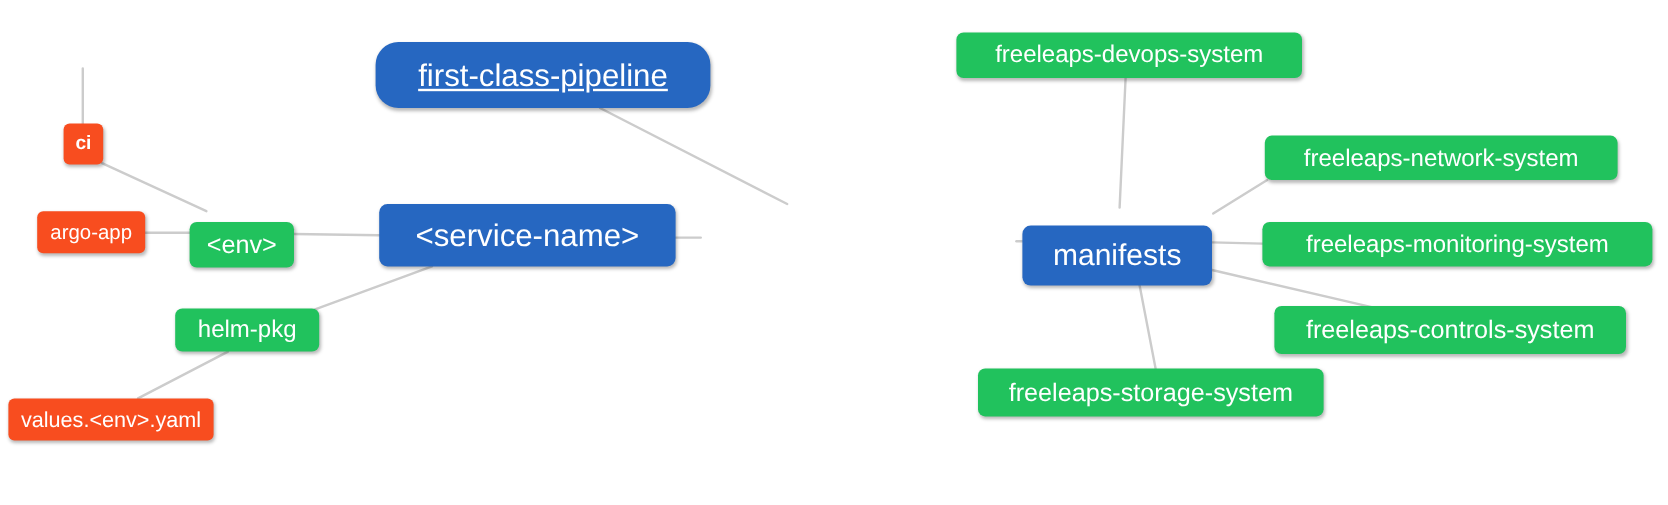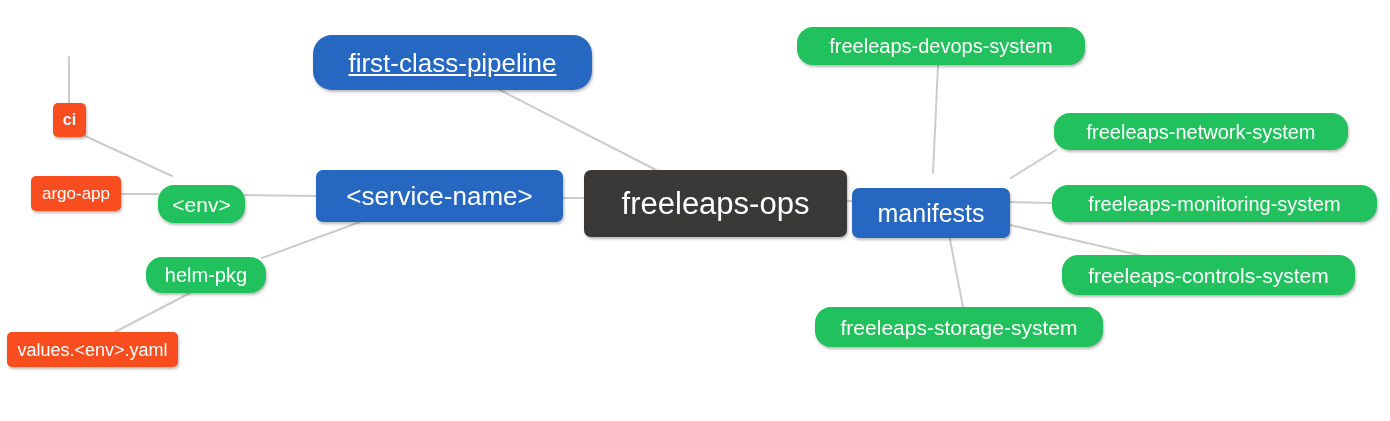--- a/index.html
+++ b/index.html
@@ -4,21 +4,21 @@
 <style>
   html,body{margin:0;padding:0;background:#ffffff;}
   #canvas{
     position:relative;width:1390px;height:421px;background:#ffffff;overflow:hidden;
     font-family:"Liberation Sans", sans-serif;
   }
   #edges{position:absolute;left:0;top:0;width:1390px;height:421px;}
   #edges line{stroke:#cccccc;stroke-width:2;stroke-linecap:round;fill:none;}
   .node{
     position:absolute;display:flex;align-items:center;justify-content:center;
-    color:#ffffff;border-radius:16px;white-space:nowrap;
+    color:#ffffff;border-radius:6px;white-space:nowrap;
     box-shadow:1px 2px 3px rgba(0,0,0,0.28);
     line-height:1;cursor:pointer;user-select:none;
   }
   .blue{background:#2667c1;}
   .green{background:#21c25d;}
   .red{background:#f84d1f;}
   .orange{background:#f8a325;}
   .dark{background:#3b3838;}
 
   #n-jenkinsfile{left:21px;top:26px;width:96px;height:31px;font-size:14px;font-weight:700;border-radius:5px;}
@@ -59,21 +59,20 @@
     <line x1="947" y1="224" x2="963" y2="307"></line>
   </svg>
 
   <div class="node red" id="n-ci">ci</div>
   <div class="node red" id="n-argo_app">argo-app</div>
   <div class="node green" id="n-env">&lt;env&gt;</div>
   <div class="node green" id="n-helm_pkg">helm-pkg</div>
   <div class="node red" id="n-values_env_yaml">values.&lt;env&gt;.yaml</div>
   <div class="node blue" id="n-first_class_pipeline">first-class-pipeline</div>
   <div class="node blue" id="n-service_name">&lt;service-name&gt;</div>
-  <div class="node dark" id="n-freeleaps_ops">freeleaps-ops</div>
   <div class="node blue" id="n-manifests">manifests</div>
   <div class="node green" id="n-devops_system">freeleaps-devops-system</div>
   <div class="node green" id="n-network_system">freeleaps-network-system</div>
   <div class="node green" id="n-monitoring_system">freeleaps-monitoring-system</div>
   <div class="node green" id="n-controls_system">freeleaps-controls-system</div>
   <div class="node green" id="n-storage_system">freeleaps-storage-system</div>
 
 </div>
 
 </body></html>

